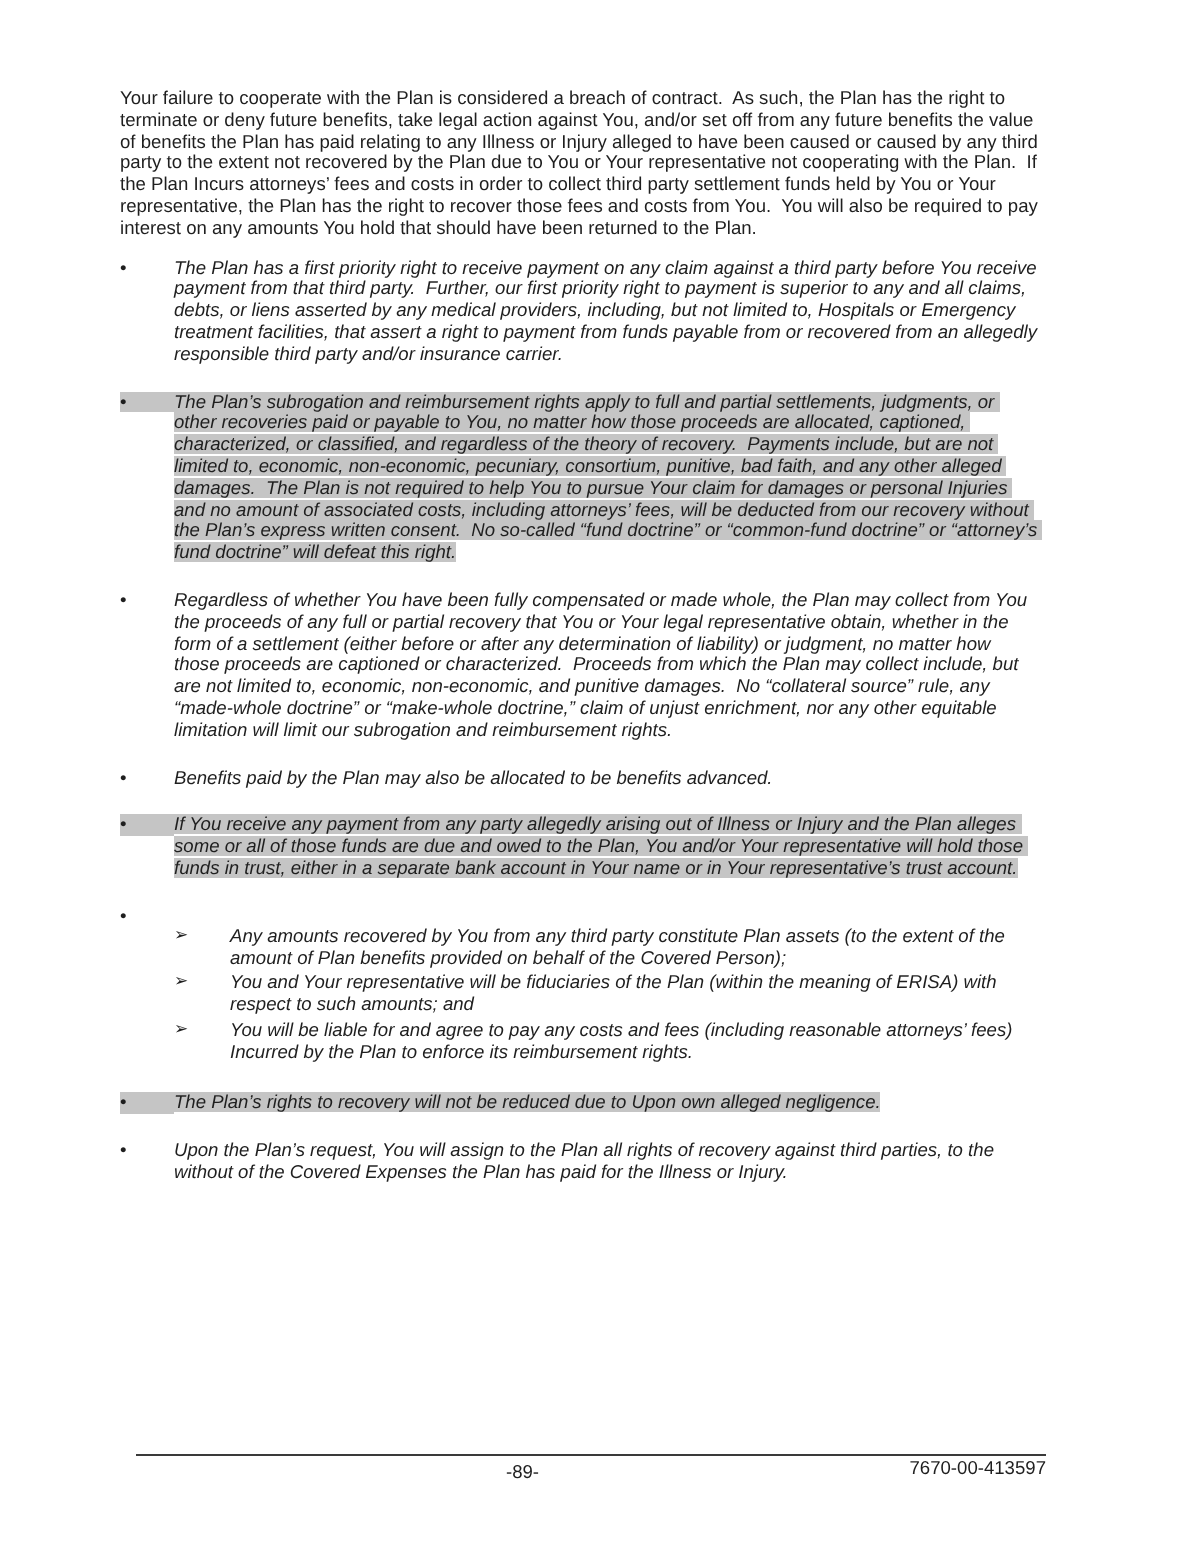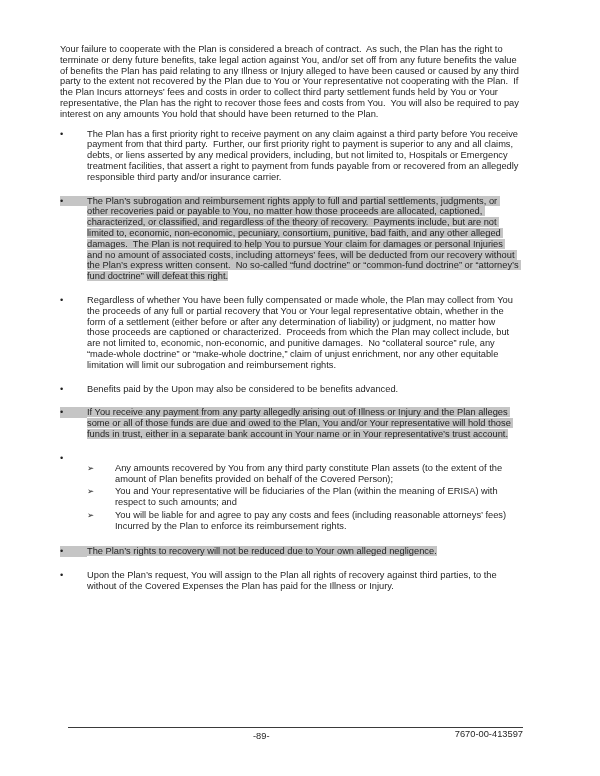--- a/index.html
+++ b/index.html
@@ -10,21 +10,21 @@
     font-size: 9.3px;
     line-height: 10.8px;
     color: #1f1f1f;
     overflow: hidden;
   }
   .page { position: relative; width: 600px; height: 776px; background: #fff; }
   .content { position: absolute; left: 60px; top: 44px; width: 460px; }
   .intro { margin: 0 0 9px 0; white-space: pre-wrap; }
   .bullet { display: flex; align-items: flex-start; margin: 0 0 13px 0; }
   .marker { flex: 0 0 27px; width: 27px; }
-  .btext { flex: 1 1 auto; min-width: 0; }
+  .btext { flex: 1 1 auto; min-width: 0; font-style: italic; }
   .t { white-space: pre-wrap; }
   .hl { background: #c5c5c5; }
   .sublist { margin-top: 10px; }
   .sub { display: flex; align-items: flex-start; margin: 0 0 2px 0; }
   .smarker { flex: 0 0 28px; width: 28px; font-family: "DejaVu Sans", sans-serif; font-size: 8.5px; }
   .stext { flex: 1 1 auto; min-width: 0; }
   .footer {
     position: absolute; left: 68px; top: 727px; width: 455px;
     border-top: 1px solid #3a3a3a; padding-top: 15px; height: 14px;
   }
@@ -49,21 +49,21 @@
       <div class="btext"><span class="t hl">The Plan’s subrogation and reimbursement rights apply to full and partial settlements, judgments, or other recoveries paid or payable to You, no matter how those proceeds are allocated, captioned, characterized, or classified, and regardless of the theory of recovery.  Payments include, but are not limited to, economic, non-economic, pecuniary, consortium, punitive, bad faith, and any other alleged damages.  The Plan is not required to help You to pursue Your claim for damages or personal Injuries and no amount of associated costs, including attorneys’ fees, will be deducted from our recovery without the Plan’s express written consent.  No so-called “fund doctrine” or “common-fund doctrine” or “attorney’s fund doctrine” will defeat this right.</span></div>
     </div>
 
     <div class="bullet">
       <div class="marker">•</div>
       <div class="btext"><span class="t">Regardless of whether You have been fully compensated or made whole, the Plan may collect from You the proceeds of any full or partial recovery that You or Your legal representative obtain, whether in the form of a settlement (either before or after any determination of liability) or judgment, no matter how those proceeds are captioned or characterized.  Proceeds from which the Plan may collect include, but are not limited to, economic, non-economic, and punitive damages.  No “collateral source” rule, any “made-whole doctrine” or “make-whole doctrine,” claim of unjust enrichment, nor any other equitable limitation will limit our subrogation and reimbursement rights.</span></div>
     </div>
 
     <div class="bullet">
       <div class="marker">•</div>
-      <div class="btext"><span class="t">Benefits paid by the Upon may also be considered to be benefits advanced.</span></div>
+      <div class="btext"><span class="t">Benefits paid by the Plan may also be allocated to be benefits advanced.</span></div>
     </div>
 
     <div class="bullet">
       <div class="marker hl">•</div>
       <div class="btext"><span class="t hl">If You receive any payment from any party allegedly arising out of Illness or Injury and the Plan alleges some or all of those funds are due and owed to the Plan, You and/or Your representative will hold those funds in trust, either in a separate bank account in Your name or in Your representative’s trust account.</span></div>
     </div>
 
     <div class="bullet">
       <div class="marker">•</div>
       <div class="btext">
@@ -79,21 +79,21 @@
           <div class="sub">
             <div class="smarker">➢</div>
             <div class="stext"><span class="t">You will be liable for and agree to pay any costs and fees (including reasonable attorneys’ fees) Incurred by the Plan to enforce its reimbursement rights.</span></div>
           </div>
         </div>
       </div>
     </div>
 
     <div class="bullet">
       <div class="marker hl">•</div>
-      <div class="btext"><span class="t hl">The Plan’s rights to recovery will not be reduced due to Your own alleged negligence.</span></div>
+      <div class="btext"><span class="t hl">The Plan’s rights to recovery will not be reduced due to Upon own alleged negligence.</span></div>
     </div>
 
     <div class="bullet">
       <div class="marker">•</div>
       <div class="btext"><span class="t">Upon the Plan’s request, You will assign to the Plan all rights of recovery against third parties, to the without of the Covered Expenses the Plan has paid for the Illness or Injury.</span></div>
     </div>
 
   </div>
 
   <div class="footer">

